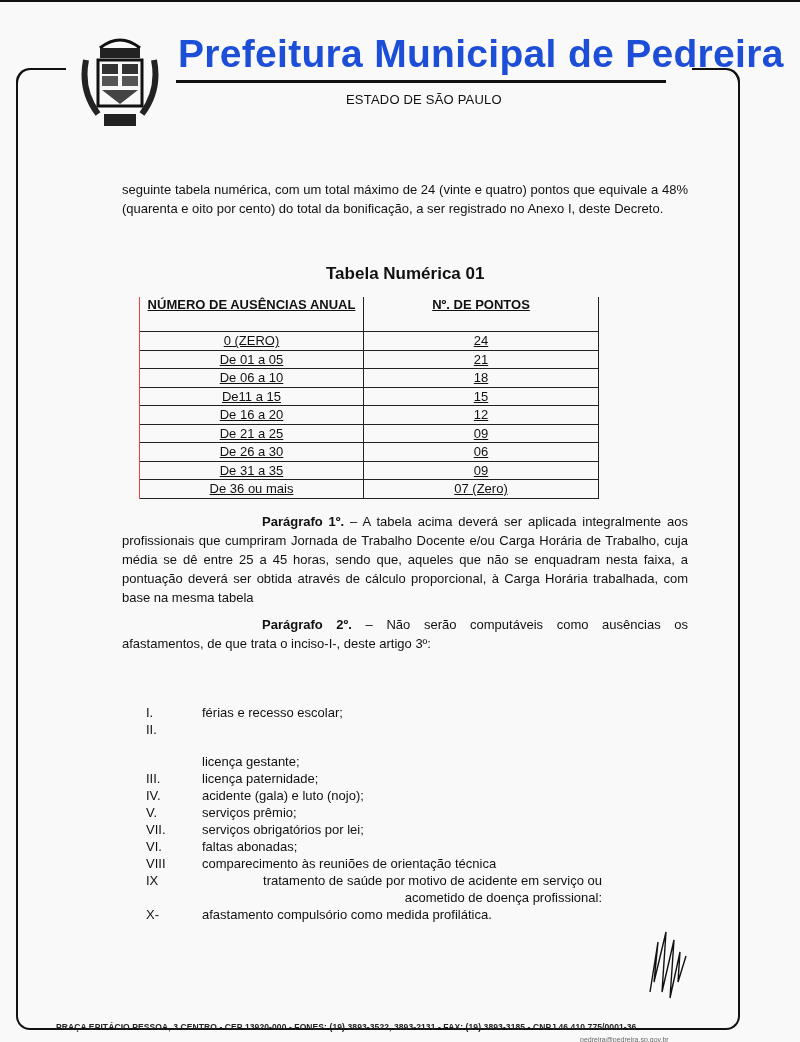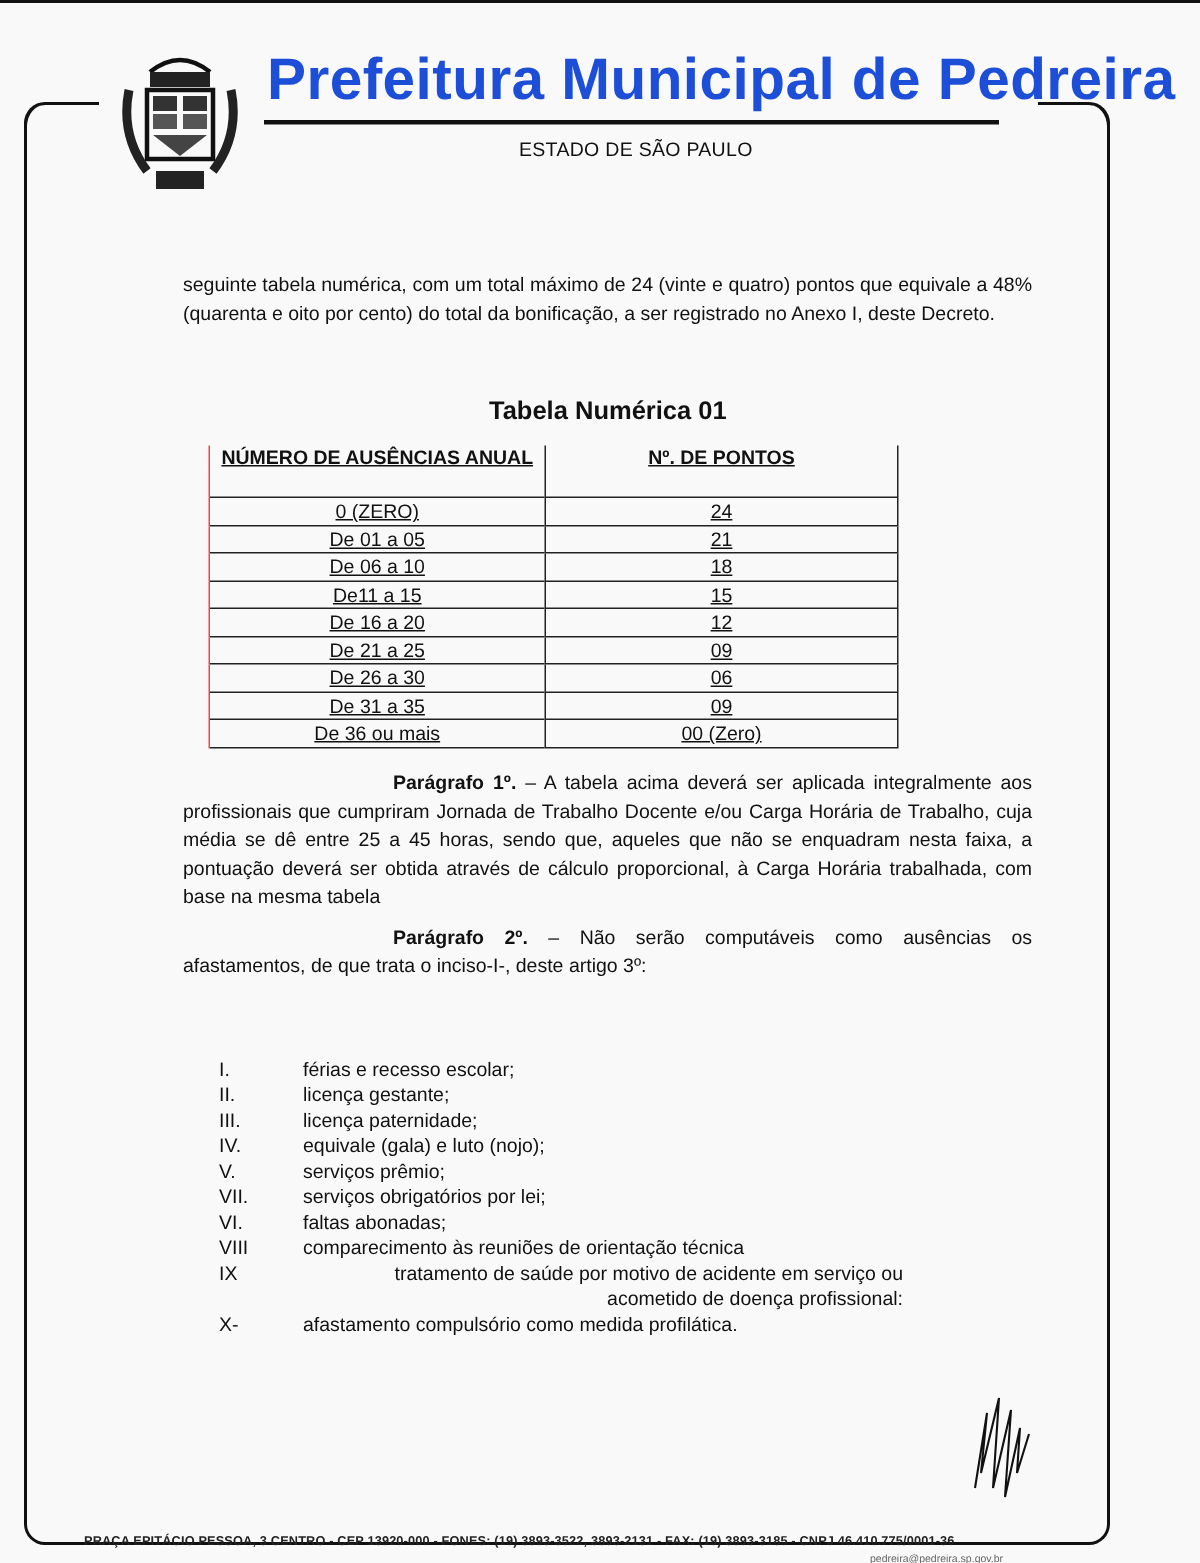--- a/index.html
+++ b/index.html
@@ -94,49 +94,49 @@
       <tr>
         <td><span>De 26 a 30</span></td>
         <td><span>06</span></td>
       </tr>
       <tr>
         <td><span>De 31 a 35</span></td>
         <td><span>09</span></td>
       </tr>
       <tr>
         <td><span>De 36 ou mais</span></td>
-        <td><span>00 (Zero)</span></td>
+        <td><span>07 (Zero)</span></td>
       </tr>
     </tbody>
 </table>
 
 <div class="para" style="top:512px;">
   <span style="display:inline-block;width:140px;"></span><b>Parágrafo 1º.</b><span> – A tabela acima deverá ser aplicada integralmente aos profissionais que cumpriram Jornada de Trabalho Docente e/ou Carga Horária de Trabalho, cuja média se dê entre 25 a 45 horas, sendo que, aqueles que não se enquadram nesta faixa, a pontuação deverá ser obtida através de cálculo proporcional, à Carga Horária trabalhada, com base na mesma tabela</span>
 </div>
 
 <div class="para" style="top:615px;">
   <span style="display:inline-block;width:140px;"></span><b>Parágrafo 2º.</b><span> – Não serão computáveis como ausências os afastamentos, de que trata o inciso-I-, deste artigo 3º:</span>
 </div>
 
 <div class="list" id="list">
     <div class="li">
       <span class="n">I.</span>
       <span style="width: 400px;">férias e recesso escolar;</span>
     </div>
     <div class="li">
       <span class="n">II.</span>
-      <span style="width: 400px;">licença gestante;</span>
+      <span style="width: 400px; margin-top: 32px;">licença gestante;</span>
     </div>
     <div class="li">
       <span class="n">III.</span>
       <span style="width: 400px;">licença paternidade;</span>
     </div>
     <div class="li">
       <span class="n">IV.</span>
-      <span style="width: 400px;">equivale (gala) e luto (nojo);</span>
+      <span style="width: 400px;">acidente (gala) e luto (nojo);</span>
     </div>
     <div class="li">
       <span class="n">V.</span>
       <span style="width: 400px;">serviços prêmio;</span>
     </div>
     <div class="li">
       <span class="n">VII.</span>
       <span style="width: 400px;">serviços obrigatórios por lei;</span>
     </div>
     <div class="li">

